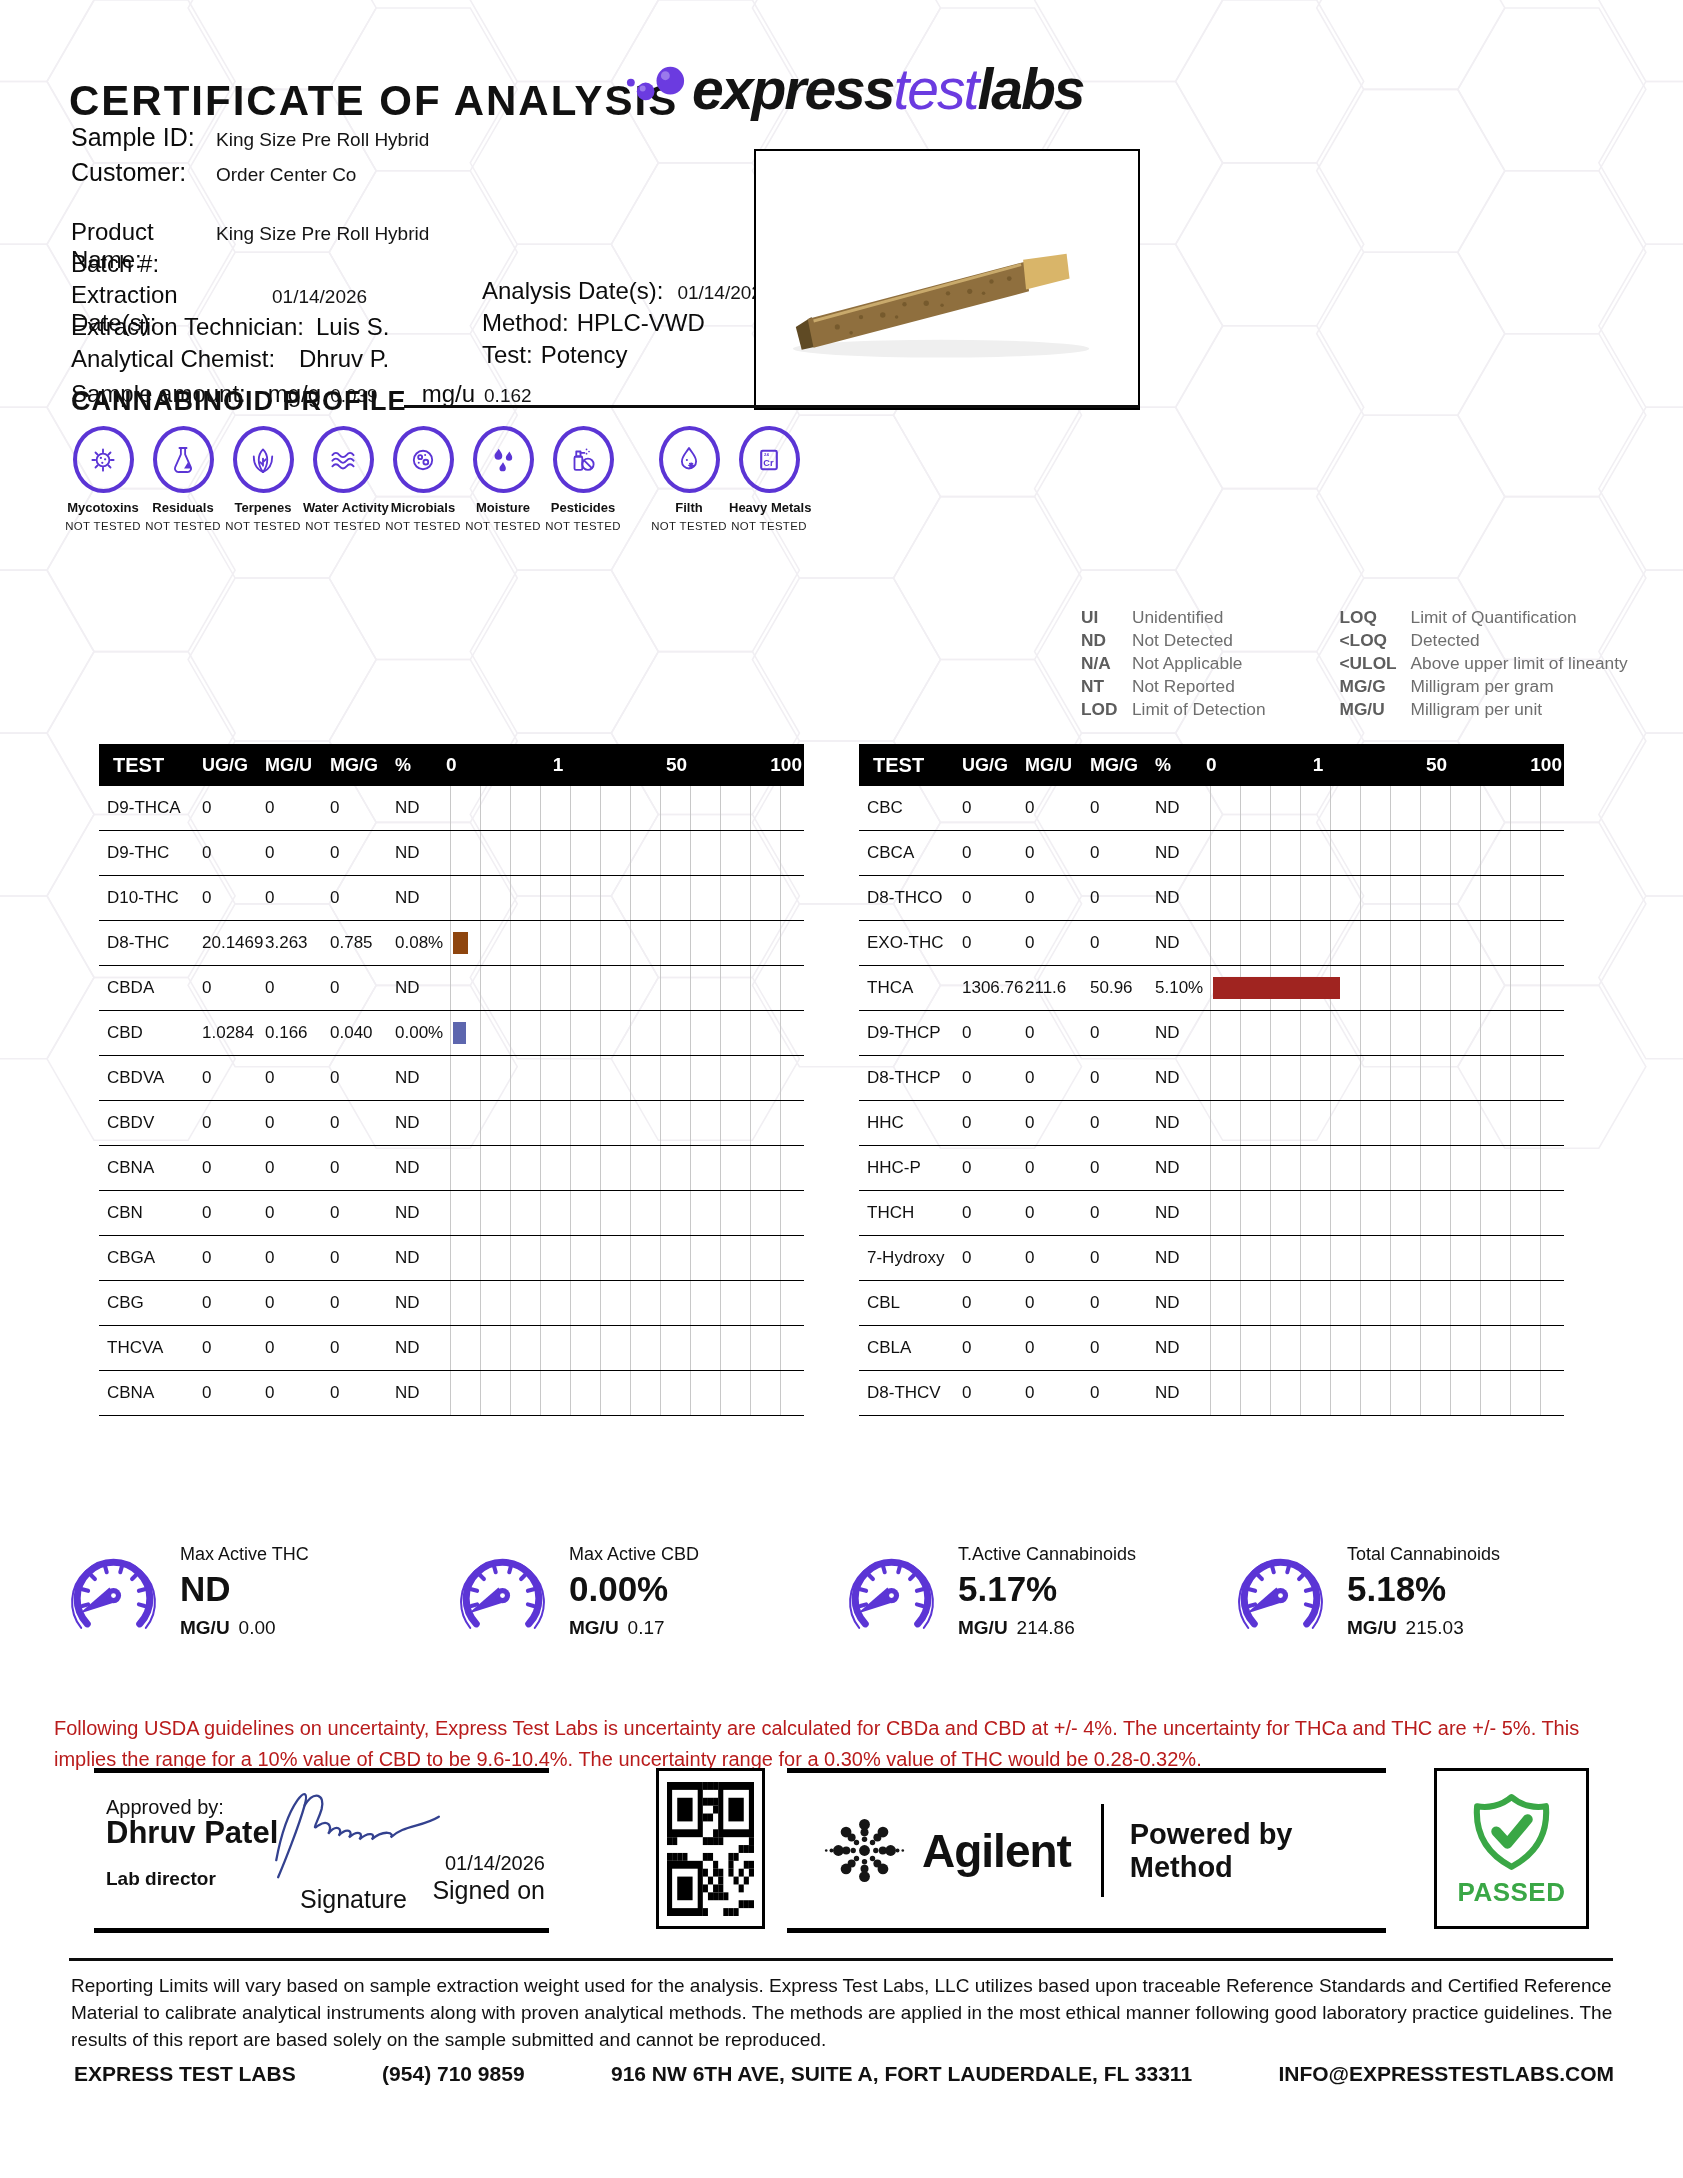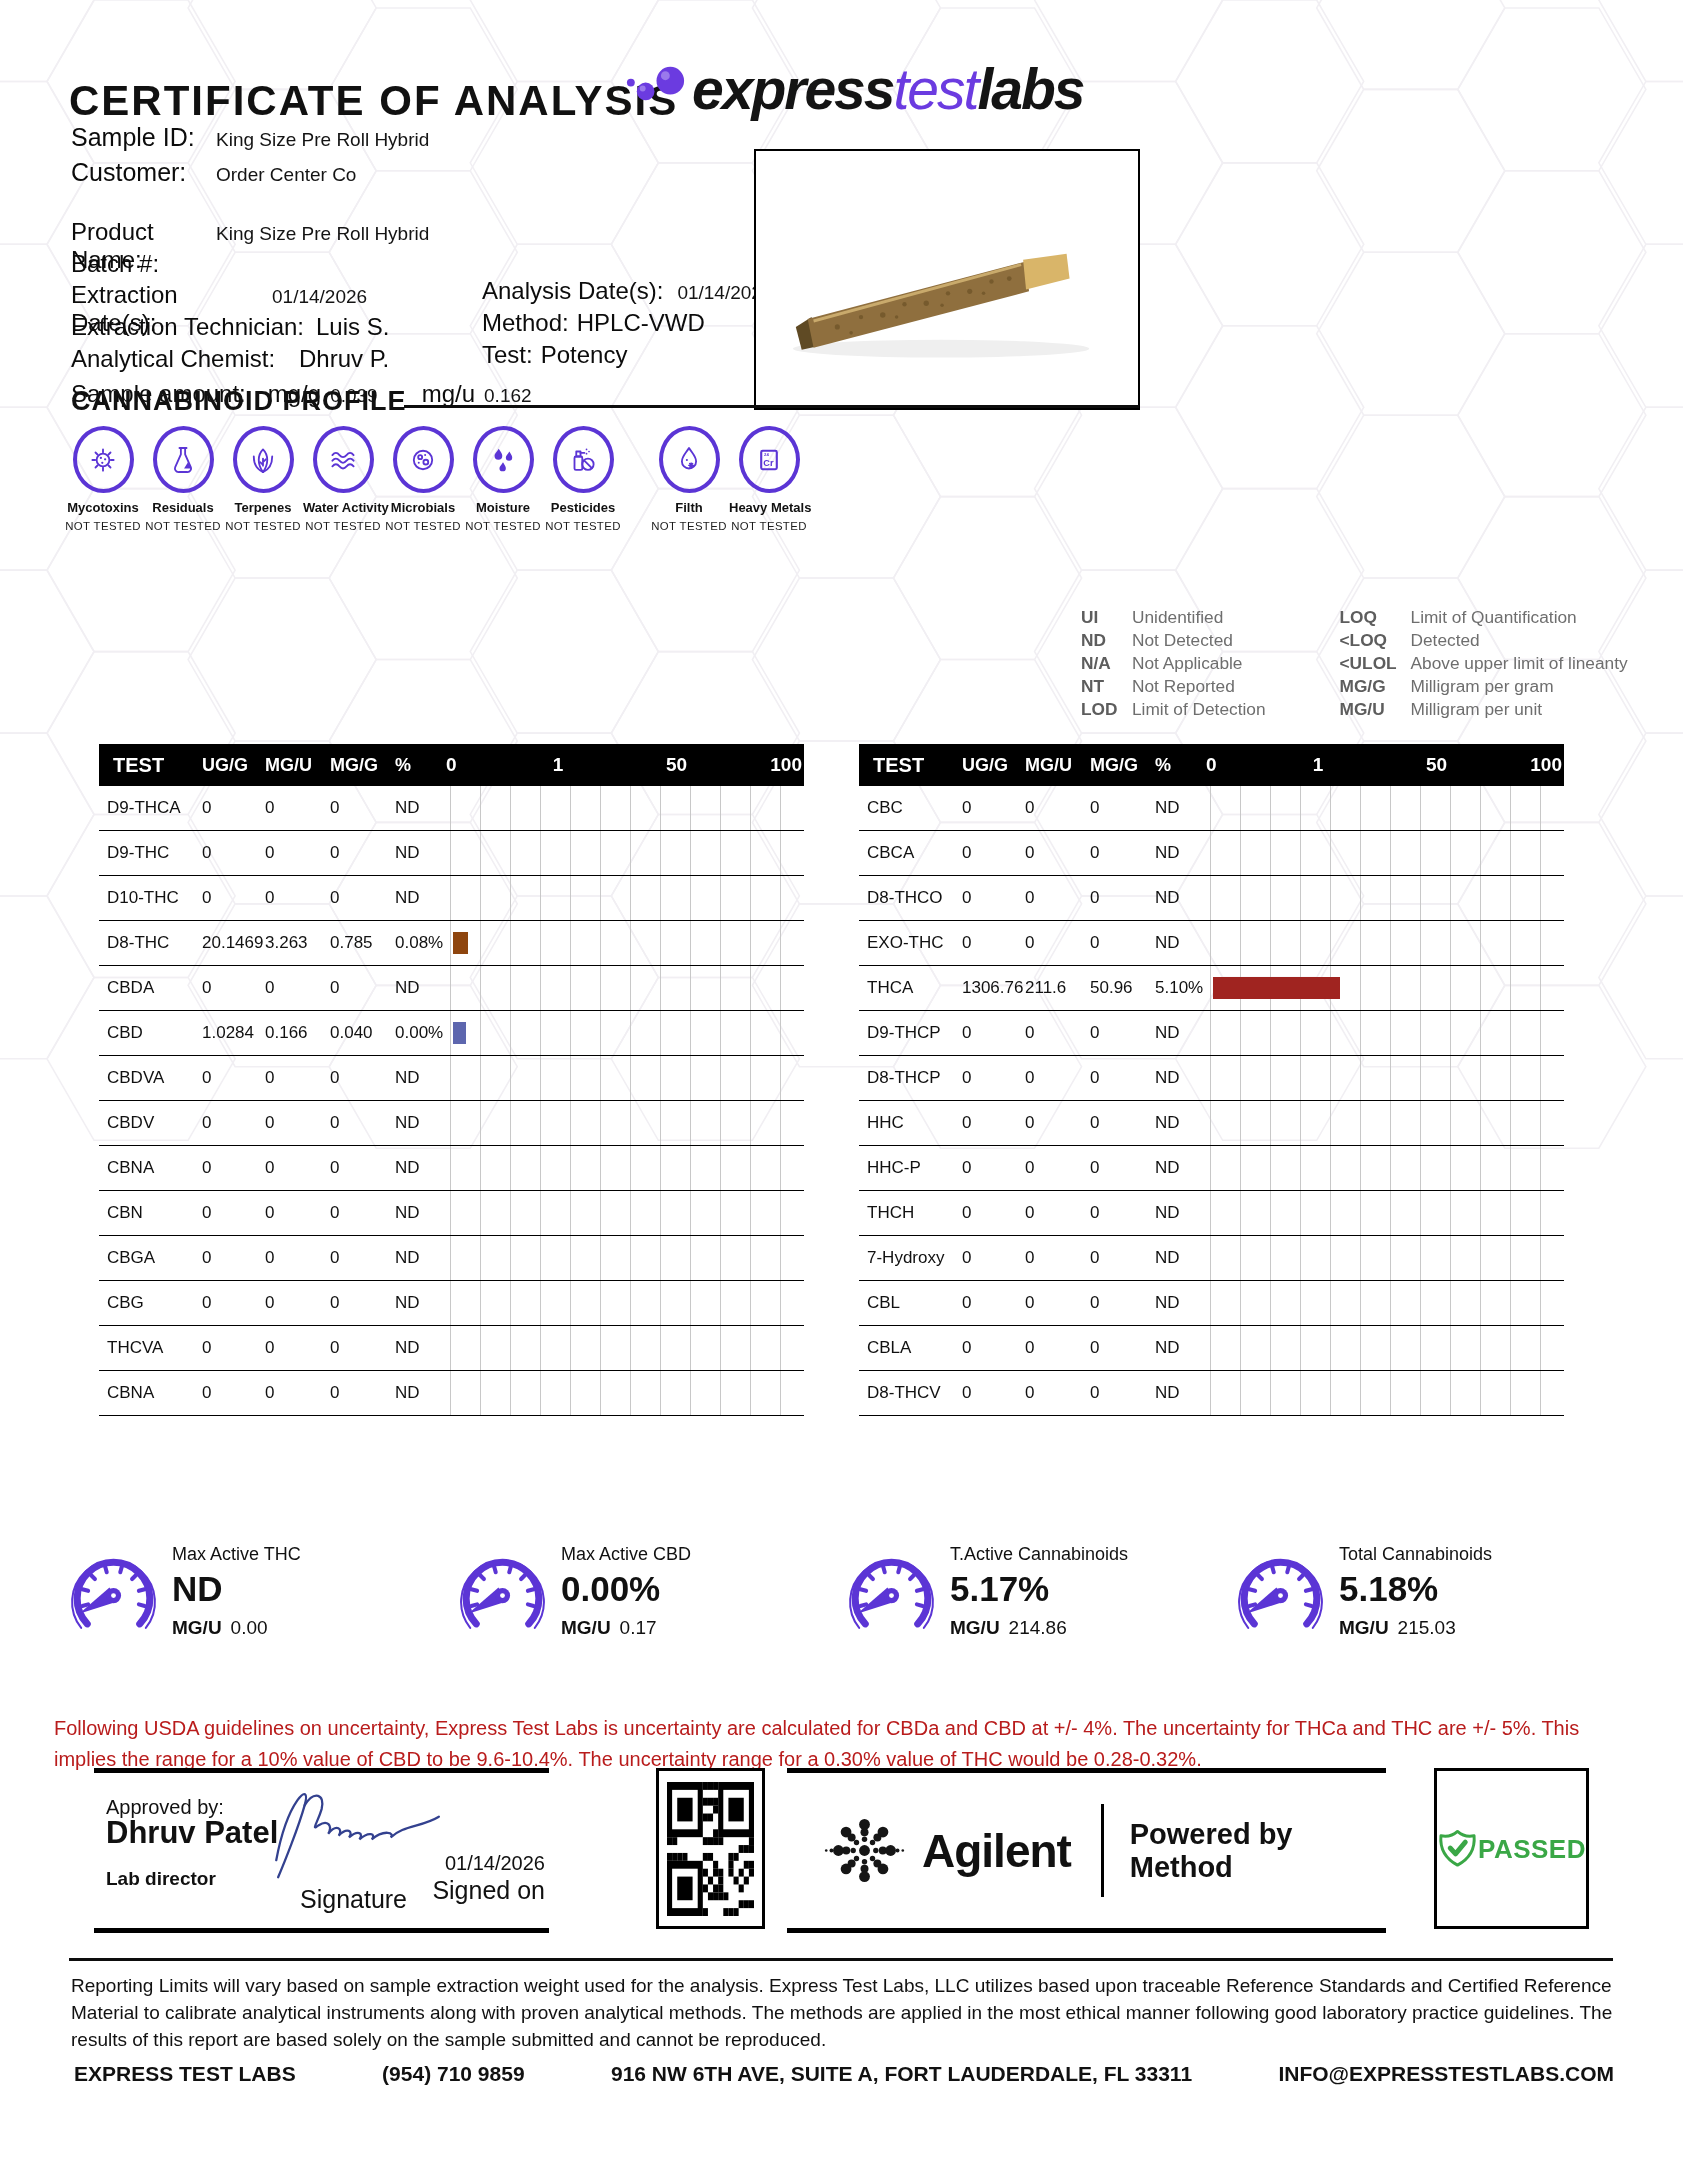--- a/index.html
+++ b/index.html
@@ -57,21 +57,21 @@
   .scale-cell span{position:absolute;top:50%;transform:translateY(-50%);font-size:19px;}
   .trow{display:grid;grid-template-columns:103px 63px 65px 65px 55px 1fr;height:44px;
         border-bottom:1.5px solid #000;align-items:center;font-size:17px;}
   .trow .c1{padding-left:8px;white-space:nowrap;}
   .chart-cell{position:relative;height:100%;
      background:repeating-linear-gradient(90deg,#c8c8c8 0 1px,transparent 1px 30px);}
   .bar{position:absolute;left:3px;top:50%;transform:translateY(-50%);height:22px;}
 
   
   .gauges{left:63px;top:1537px;width:1556px;display:flex;z-index:2;}
-  .gauge{flex:1 1 25%;display:flex;align-items:center;gap:8px;}
+  .gauge{flex:1 1 25%;display:flex;align-items:center;gap:16px;}
   .gauge svg{width:101px;height:105px;flex:none;}
   .g-title{font-size:18px;}
   .g-value{font-size:35px;font-weight:800;margin-top:4px;}
   .g-unit{font-size:19px;margin-top:8px;}
   .g-unit b{font-weight:800;margin-right:9px;}
 
   .uncertainty{left:54px;top:1713px;width:1550px;font-size:20px;line-height:31px;color:#b91c1c;}
 
   
   .approve{left:94px;top:1768px;width:455px;height:155px;border-top:5px solid #000;border-bottom:5px solid #000;}
@@ -84,21 +84,21 @@
   .signed-on{position:absolute;right:4px;top:103px;font-size:25px;}
 
   .qr-box{left:656px;top:1768px;width:103px;height:155px;border:3px solid #000;
           display:flex;align-items:center;justify-content:center;}
   .agilent{left:787px;top:1768px;width:599px;height:155px;border-top:5px solid #000;border-bottom:5px solid #000;
            display:flex;align-items:center;}
   .ag-name{font-size:46px;font-weight:800;margin-left:14px;letter-spacing:-1px;}
   .ag-div{width:3px;height:93px;background:#000;margin:0 26px 0 30px;}
   .ag-tag{font-size:29px;font-weight:600;}
   .passed-box{left:1434px;top:1768px;width:149px;height:155px;border:3px solid #000;
-              display:flex;flex-direction:row;align-items:center;justify-content:center;}
+              display:flex;flex-direction:column;align-items:center;justify-content:center;}
   .passed-label{font-size:26px;font-weight:800;letter-spacing:0.5px;margin-top:2px;}
 
   .disc-rule{left:69px;top:1958px;width:1544px;height:3px;background:#0d0d0d;}
   .disclaimer{left:71px;top:1972px;width:1546px;font-size:19px;line-height:27px;}
   .footer-strip{left:74px;top:2062px;width:1540px;display:flex;justify-content:space-between;
                 font-size:21px;font-weight:800;}
 </style>
 </head>
 <body>
 

